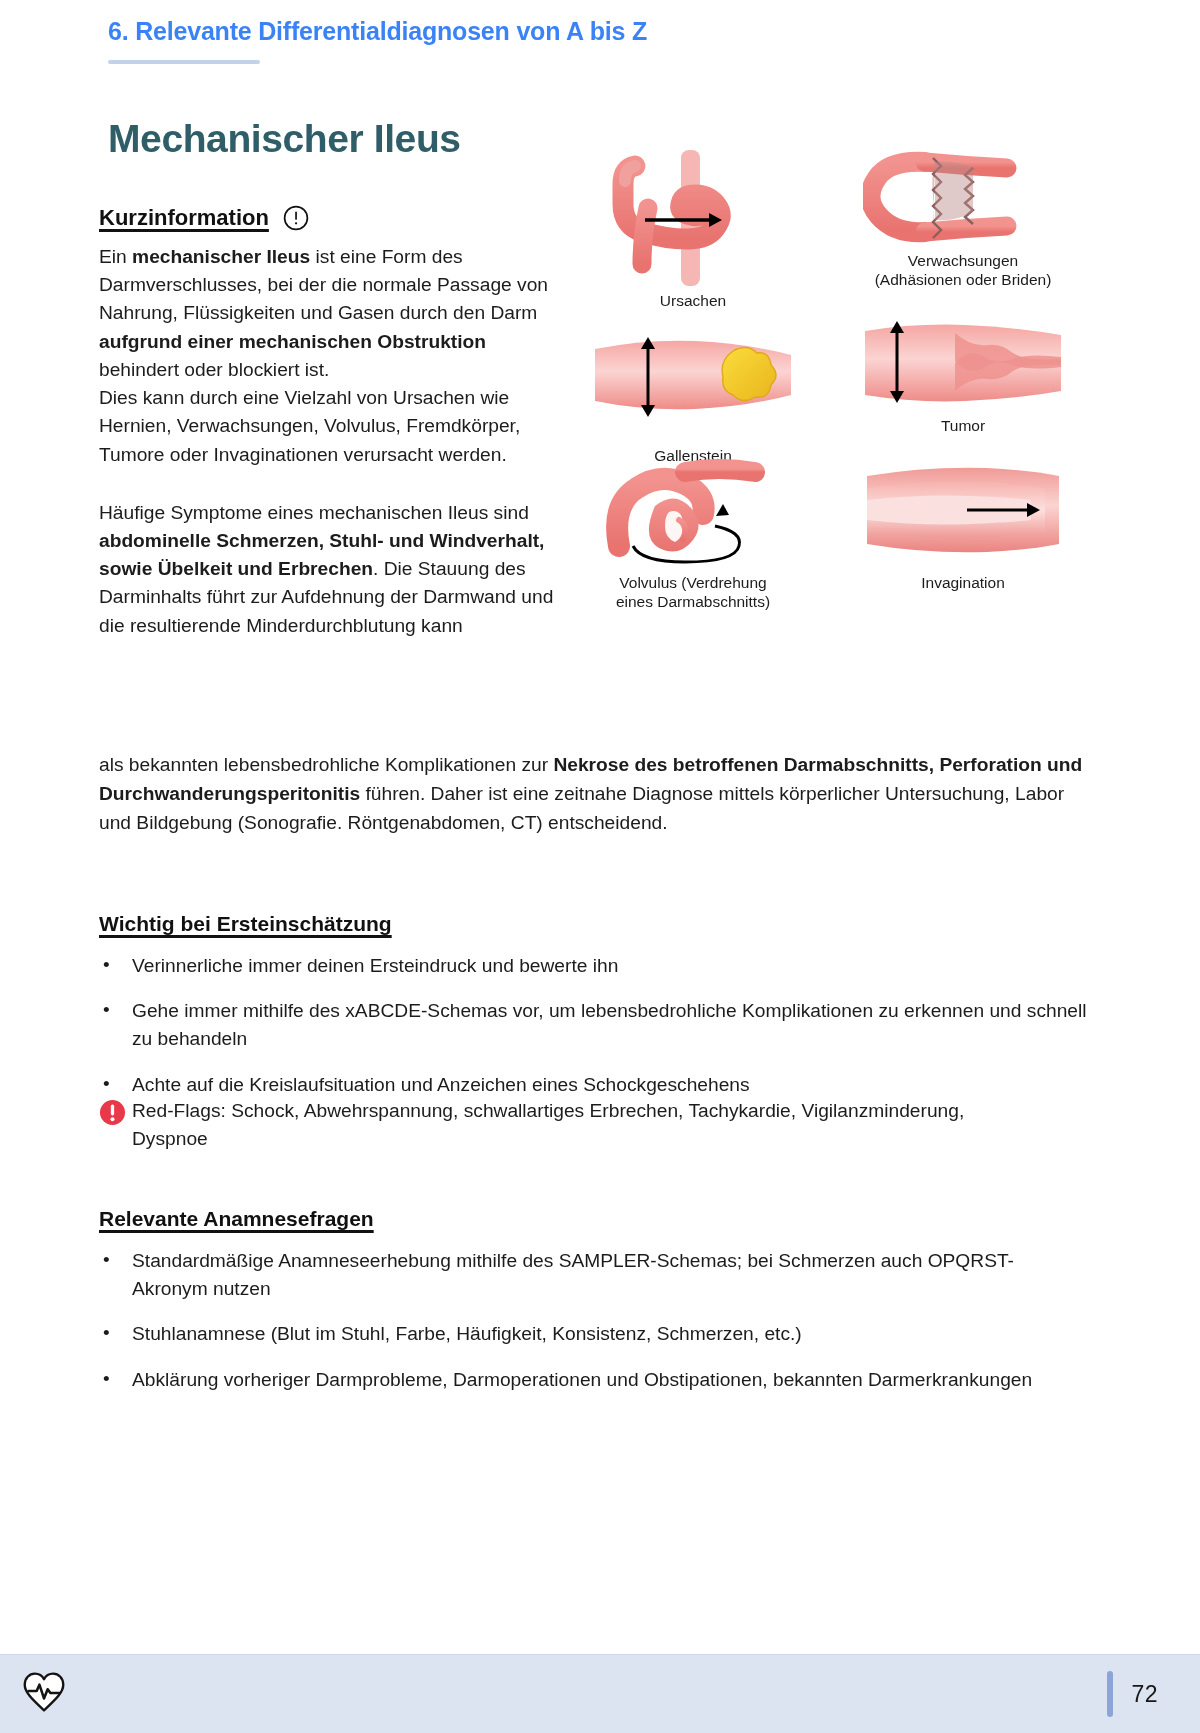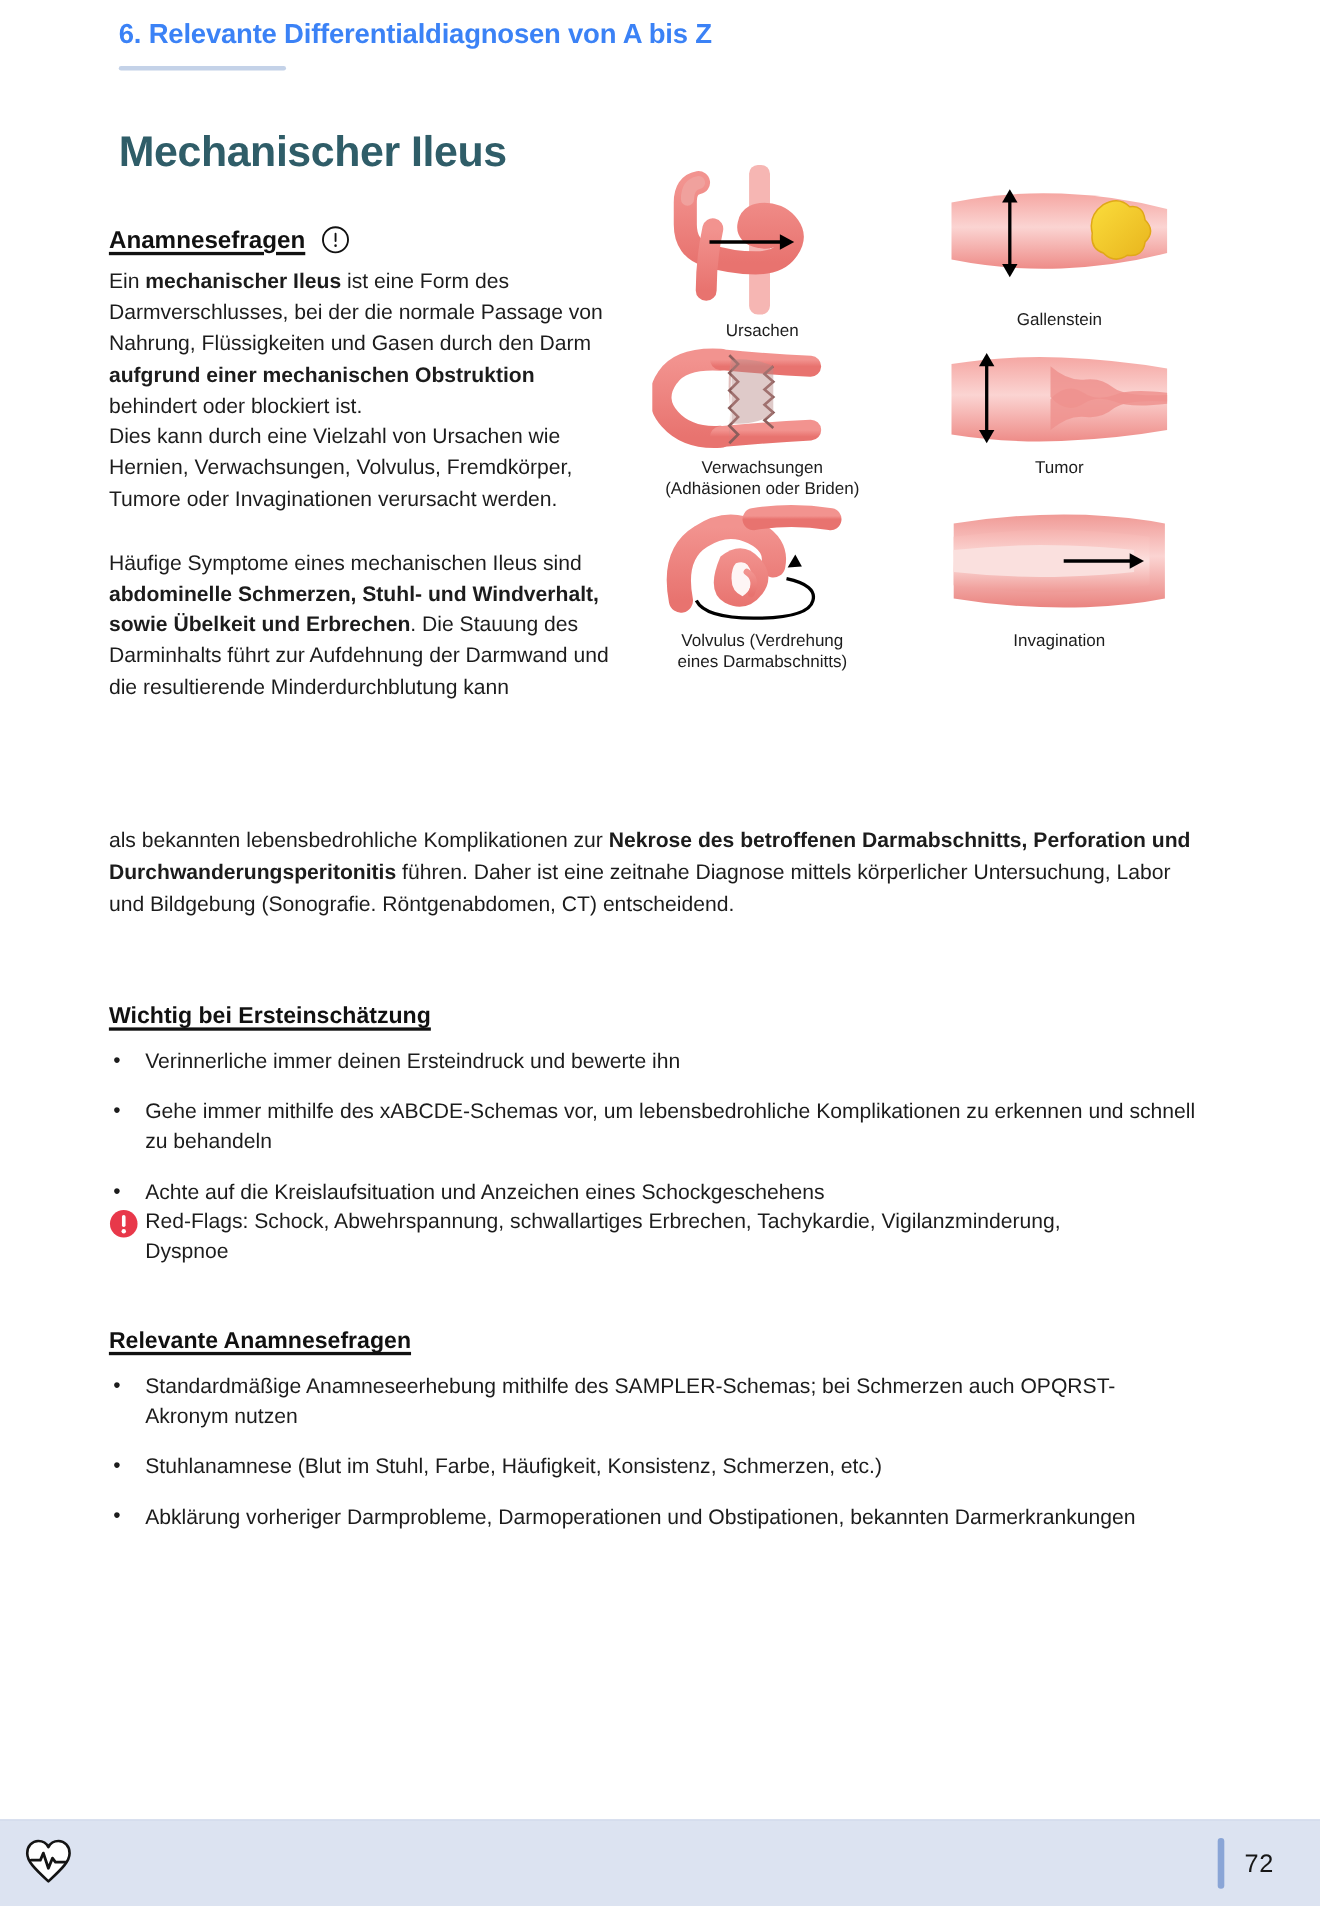--- a/index.html
+++ b/index.html
@@ -231,21 +231,21 @@
 <div class="page">
 
   <div class="chapter-header">
     <h1 class="chapter-title">6. Relevante Differentialdiagnosen von A bis Z</h1>
     <div class="chapter-rule"></div>
   </div>
 
   <h2 class="doc-title">Mechanischer Ileus</h2>
 
   <div class="kurz-head-row">
-    <span class="kurz-head">Anamnesefragen</span>
+    <span class="kurz-head">Kurzinformation</span>
     <span>
       <svg class="info-icon" viewBox="0 0 26 26" aria-hidden="true">
         <circle cx="13" cy="13" r="11.4" fill="none" stroke="#111" stroke-width="1.7"></circle>
         <rect x="12.2" y="6.6" width="1.7" height="8.3" rx="0.8" fill="#111"></rect>
         <circle cx="13.05" cy="18.3" r="1.15" fill="#111"></circle>
       </svg>
     </span>
   </div>
 
   <div class="body-col">
@@ -270,20 +270,41 @@
         </defs>
         <rect x="88" y="2" width="19" height="136" rx="8" fill="#f6b6b3"></rect>
         <path d="M42 18 q-12 2 -12 18 l0 20 q0 22 20 28 q22 7 44 7 q20 0 28 -11 q9 -12 2 -22 q-7 -10 -20 -11 q-14 -1 -16 9 q-2 9 10 11 q9 2 12 -3" fill="none" stroke="url(#gp1)" stroke-width="21" stroke-linecap="round" stroke-linejoin="round"></path>
         <path d="M55 60 q-6 28 -6 56" fill="none" stroke="url(#gp1)" stroke-width="19" stroke-linecap="round"></path>
         <path d="M42 18 q-10 2 -10 15" fill="none" stroke="#f0a19d" stroke-width="12" stroke-linecap="round"></path>
         <path d="M52 72 L124 72" stroke="#000" stroke-width="3.4" fill="none"></path>
         <path d="M116 65 L129 72 L116 79 Z" fill="#000"></path>
       </svg>
       </span>
       <div class="fig-caption">Ursachen</div>
+    </div>
+
+    <div class="figure">
+      <span>
+      <svg width="200" height="100" viewBox="0 0 200 100" aria-hidden="true">
+        <defs>
+          <linearGradient id="ga1" x1="0" y1="0" x2="0" y2="1">
+            <stop offset="0" stop-color="#f2938f"></stop>
+                <stop offset="1" stop-color="#e8736f"></stop>
+          </linearGradient>
+        </defs>
+        <path d="M62 14 q-36 -2 -48 16 q-14 20 2 38 q16 18 46 16" fill="none" stroke="url(#ga1)" stroke-width="20" stroke-linecap="round"></path>
+        <path d="M62 14 q42 4 82 6" fill="none" stroke="url(#ga1)" stroke-width="19" stroke-linecap="round"></path>
+        <path d="M62 84 q42 -4 82 -6" fill="none" stroke="url(#ga1)" stroke-width="19" stroke-linecap="round"></path>
+        <path d="M72 12 q-4 18 -2 36 q2 20 0 40" fill="#c98a86" opacity="0.55"></path>
+        <path d="M70 10 l8 8 l-8 8 l8 8 l-8 8 l8 8 l-8 8 l8 8 l-8 8 l8 8 l-8 8" fill="none" stroke="#8c5e5c" stroke-width="2.4"></path>
+        <path d="M110 20 l-8 7 l8 7 l-8 7 l8 7 l-8 7 l8 7 l-8 7 l8 7" fill="none" stroke="#8c5e5c" stroke-width="2.4"></path>
+        <path d="M72 14 q20 -2 38 6 l0 44 q-18 10 -38 8 Z" fill="#b98a88" opacity="0.45"></path>
+      </svg>
+      </span>
+      <div class="fig-caption"><span>Verwachsungen</span><br><span>(Adhäsionen oder Briden)</span></div>
     </div>
 
     <div class="figure">
       <span>
       <svg width="200" height="130" viewBox="0 0 200 130" aria-hidden="true">
         <defs>
           <linearGradient id="gg1" x1="0" y1="0" x2="0" y2="1">
             <stop offset="0" stop-color="#f5a7a3"></stop>
                 <stop offset="0.45" stop-color="#fbd4d2"></stop>
                 <stop offset="1" stop-color="#ee8c88"></stop>
@@ -296,41 +317,20 @@
         <path d="M2 36 q50 -10 100 -8 q50 2 96 14 l0 40 q-46 12 -96 14 q-50 2 -100 -8 Z" fill="url(#gg1)"></path>
         <path d="M140 38 q14 -8 24 2 q12 -2 14 12 q10 10 0 20 q-2 14 -16 12 q-12 8 -22 -2 q-12 -4 -10 -18 q-4 -16 10 -26 Z" fill="url(#gy1)" stroke="#e0a818" stroke-width="1.4"></path>
         <g stroke="#000" stroke-width="3" fill="none">
           <path d="M55 30 L55 98"></path>
         </g>
         <path d="M48 36 L55 24 L62 36 Z" fill="#000"></path>
         <path d="M48 92 L55 104 L62 92 Z" fill="#000"></path>
       </svg>
       </span>
       <div class="fig-caption">Gallenstein</div>
-    </div>
-
-    <div class="figure">
-      <span>
-      <svg width="200" height="100" viewBox="0 0 200 100" aria-hidden="true">
-        <defs>
-          <linearGradient id="ga1" x1="0" y1="0" x2="0" y2="1">
-            <stop offset="0" stop-color="#f2938f"></stop>
-                <stop offset="1" stop-color="#e8736f"></stop>
-          </linearGradient>
-        </defs>
-        <path d="M62 14 q-36 -2 -48 16 q-14 20 2 38 q16 18 46 16" fill="none" stroke="url(#ga1)" stroke-width="20" stroke-linecap="round"></path>
-        <path d="M62 14 q42 4 82 6" fill="none" stroke="url(#ga1)" stroke-width="19" stroke-linecap="round"></path>
-        <path d="M62 84 q42 -4 82 -6" fill="none" stroke="url(#ga1)" stroke-width="19" stroke-linecap="round"></path>
-        <path d="M72 12 q-4 18 -2 36 q2 20 0 40" fill="#c98a86" opacity="0.55"></path>
-        <path d="M70 10 l8 8 l-8 8 l8 8 l-8 8 l8 8 l-8 8 l8 8 l-8 8 l8 8 l-8 8" fill="none" stroke="#8c5e5c" stroke-width="2.4"></path>
-        <path d="M110 20 l-8 7 l8 7 l-8 7 l8 7 l-8 7 l8 7 l-8 7 l8 7" fill="none" stroke="#8c5e5c" stroke-width="2.4"></path>
-        <path d="M72 14 q20 -2 38 6 l0 44 q-18 10 -38 8 Z" fill="#b98a88" opacity="0.45"></path>
-      </svg>
-      </span>
-      <div class="fig-caption"><span>Verwachsungen</span><br><span>(Adhäsionen oder Briden)</span></div>
     </div>
 
     <div class="figure">
       <span>
       <svg width="200" height="100" viewBox="0 0 200 100" aria-hidden="true">
         <defs>
           <linearGradient id="gt1" x1="0" y1="0" x2="0" y2="1">
             <stop offset="0" stop-color="#f5a7a3"></stop>
                 <stop offset="0.45" stop-color="#fbd4d2"></stop>
                 <stop offset="1" stop-color="#ee8c88"></stop>

